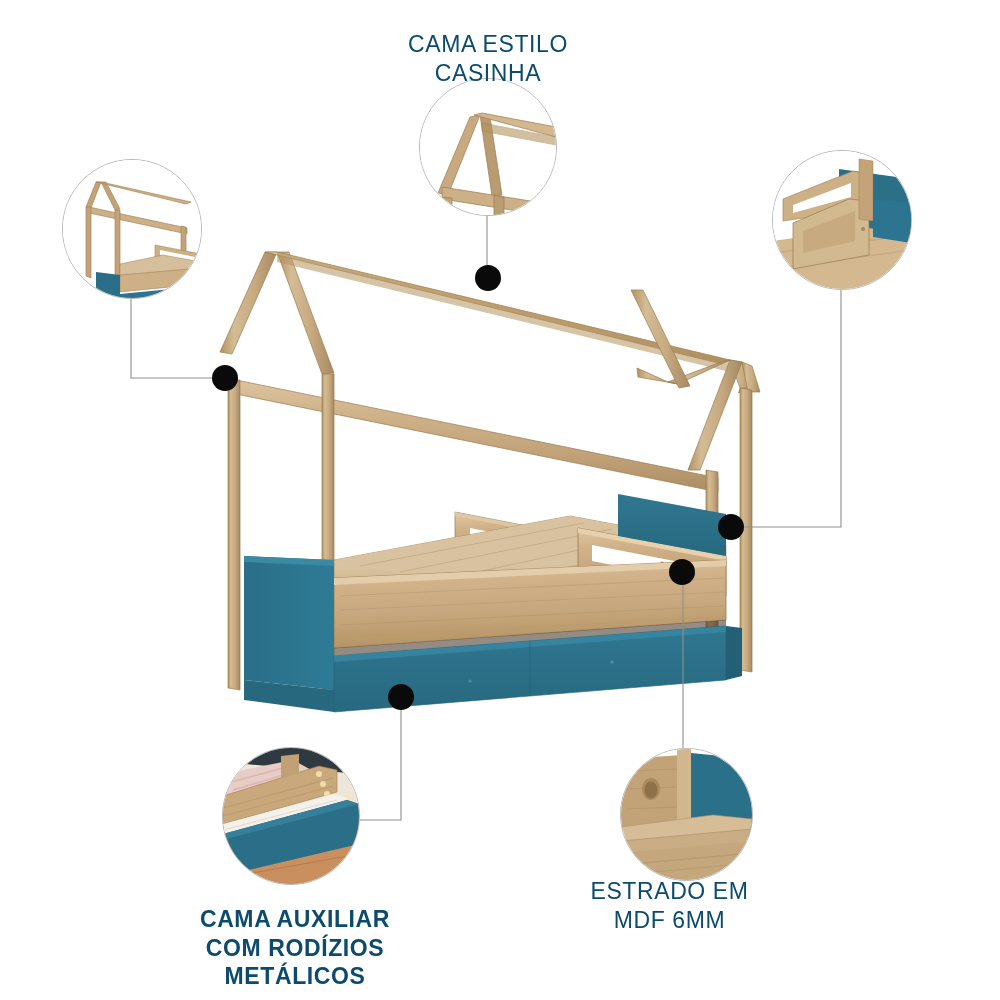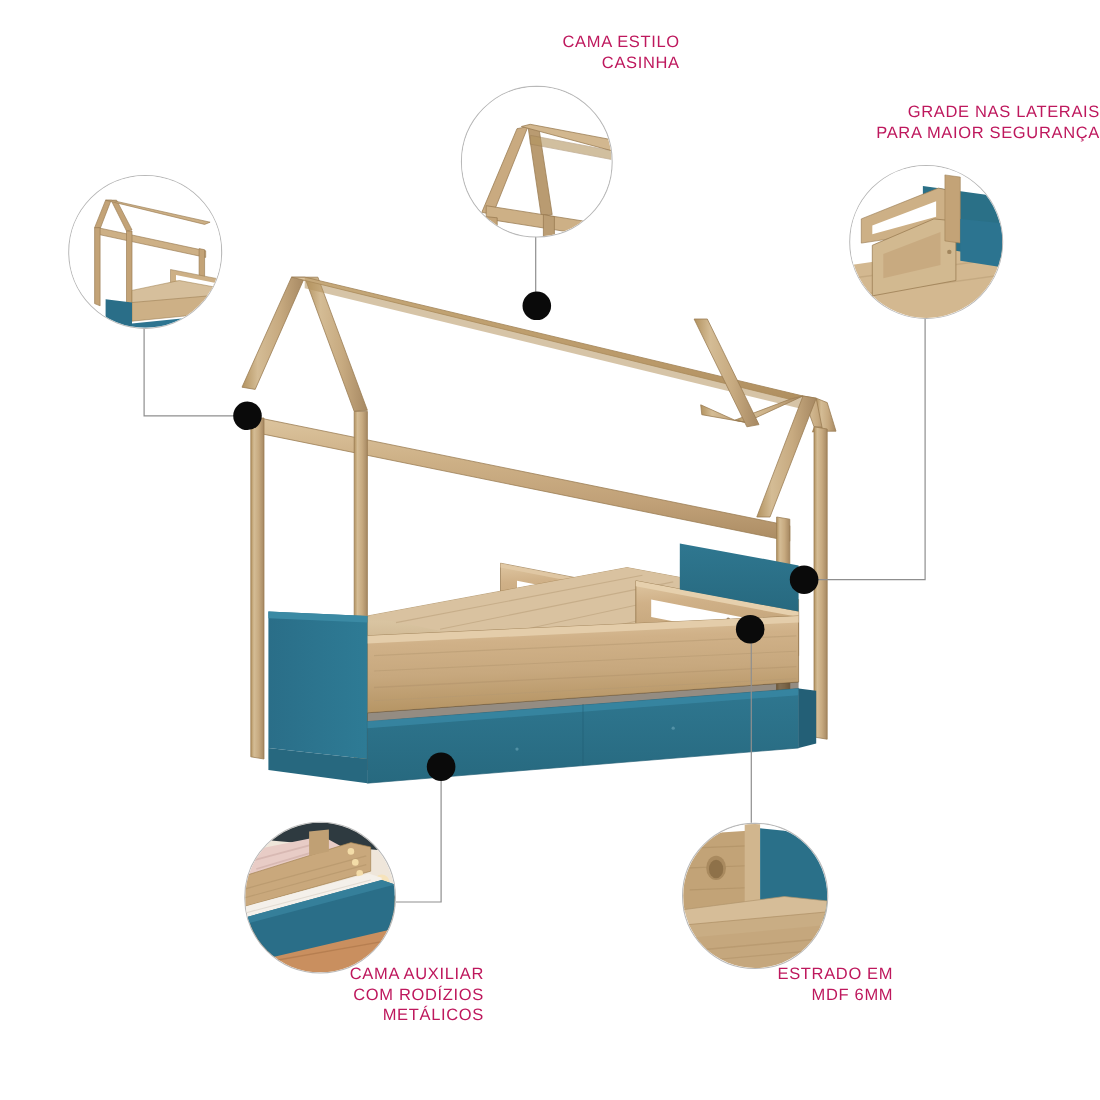--- a/index.html
+++ b/index.html
@@ -9,34 +9,34 @@
     background:#ffffff;
     font-family:"Liberation Sans","DejaVu Sans",sans-serif;
     overflow:hidden;
     position:relative;
   }
   #stage{position:absolute;left:0;top:0;width:1000px;height:1000px;}
   .layer{position:absolute;left:0;top:0;width:1000px;height:1000px;}
   svg.layer{pointer-events:none;}
   .callout-label{
     position:absolute;
-    text-align:right;
+    text-align:center;
     font-family:"Liberation Sans","DejaVu Sans",sans-serif;
     font-weight:400;
-    font-size:15px;
+    font-size:23px;
     letter-spacing:0.6px;
     line-height:1.24;
-    color:#be185d;
+    color:#0c4a6e;
     white-space:pre-line;
     text-transform:uppercase;
   }
   .lbl-tl{left:0px;top:93px;width:300px;}
   .lbl-tc{left:358px;top:30px;width:260px;}
   .lbl-tr{left:660px;top:93px;width:340px;}
-  .lbl-bl{left:150px;top:877px;width:290px;}
+  .lbl-bl{left:150px;top:905px;width:290px;font-weight:bold;}
   .lbl-br{left:527px;top:877px;width:285px;}
   .inset{
     position:absolute;border-radius:50%;overflow:hidden;
     border:1px solid #b9b9b9;background:#ffffff;
   }
   .inset-inner{position:absolute;left:0;top:0;width:100%;height:100%;}
 </style>
 </head>
 <body>
 
@@ -338,22 +338,20 @@
     <circle cx="488" cy="278" r="13" fill="#0a0a0a"></circle>
     <circle cx="731" cy="527" r="13" fill="#0a0a0a"></circle>
     <circle cx="401" cy="697" r="13" fill="#0a0a0a"></circle>
     <circle cx="682" cy="572" r="13" fill="#0a0a0a"></circle>
   </svg>
 
 
   <div class="callout-label lbl-tc">CAMA ESTILO
 CASINHA</div>
 
-  <div class="callout-label lbl-tr">GRADE NAS LATERAIS
-PARA MAIOR SEGURANÇA</div>
 
   <div class="callout-label lbl-bl">CAMA AUXILIAR
 COM RODÍZIOS
 METÁLICOS</div>
 
   <div class="callout-label lbl-br">ESTRADO EM
 MDF 6MM</div>
 
 </div>
 

